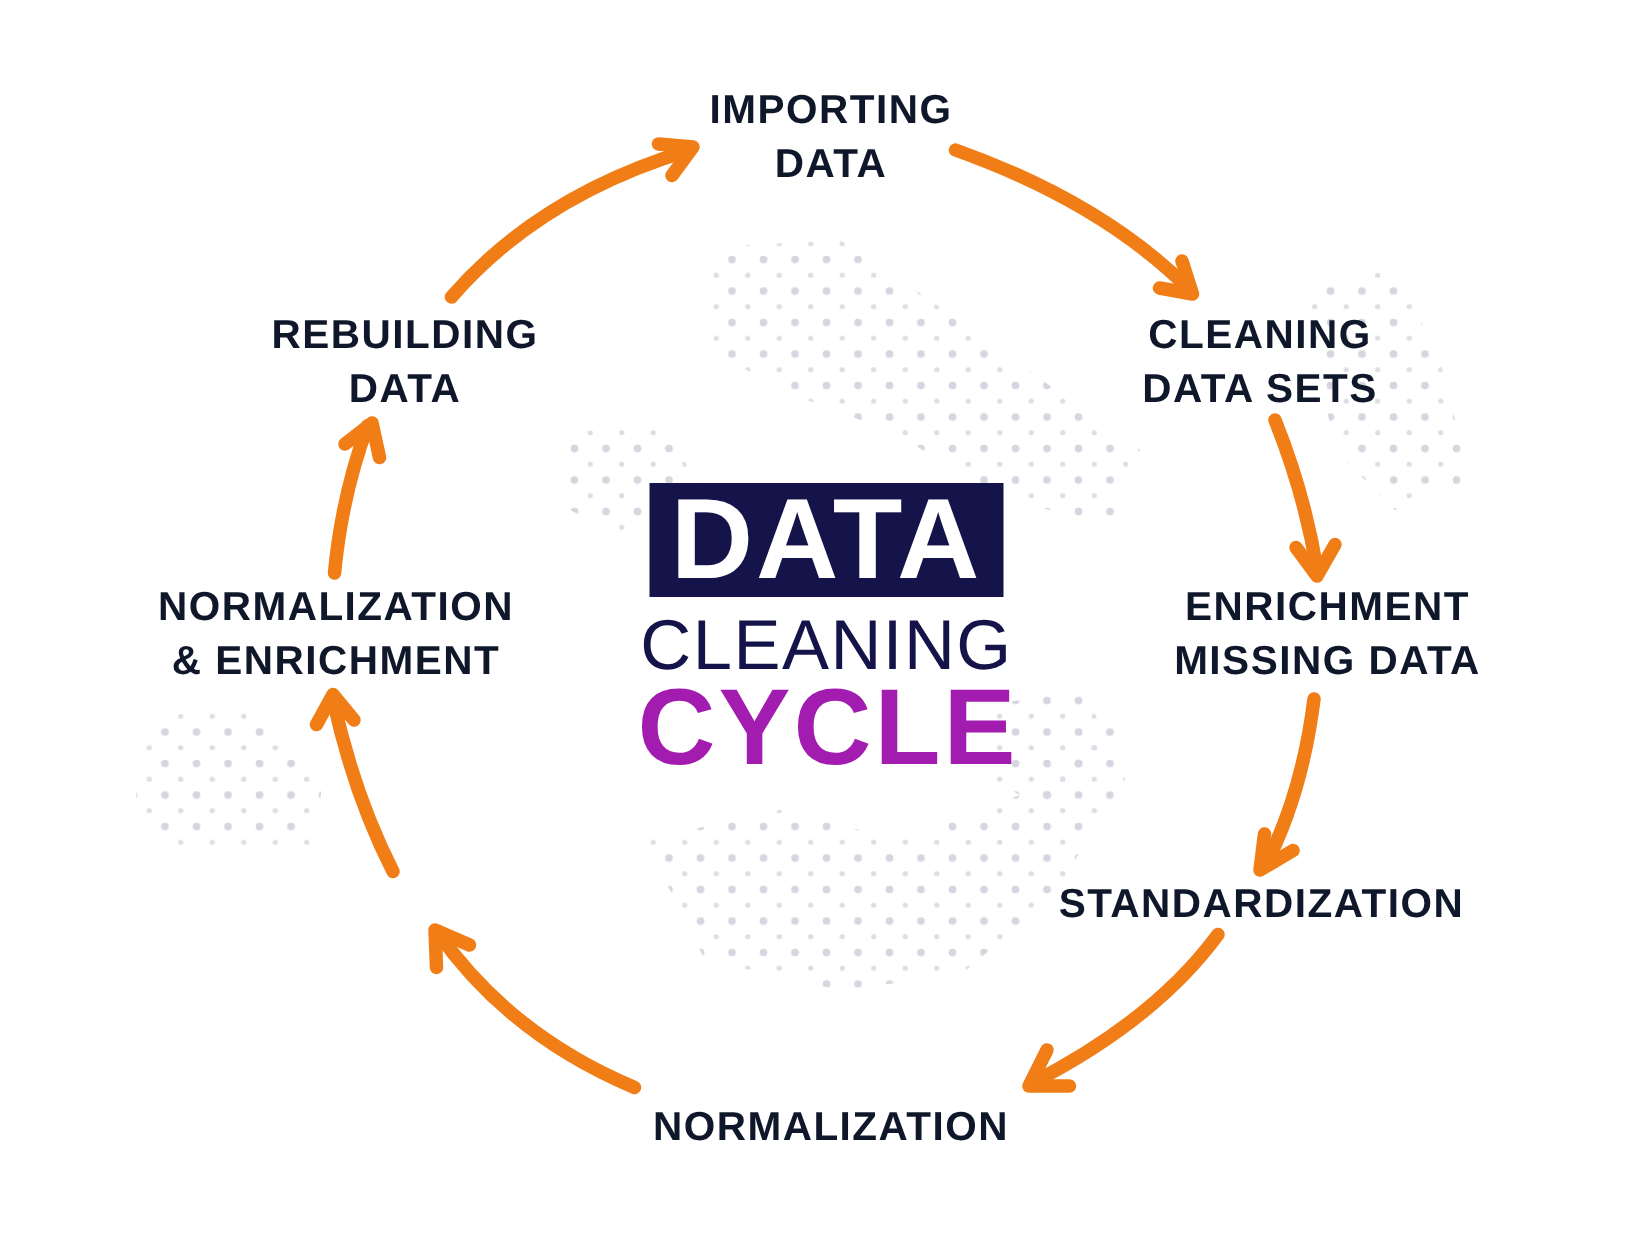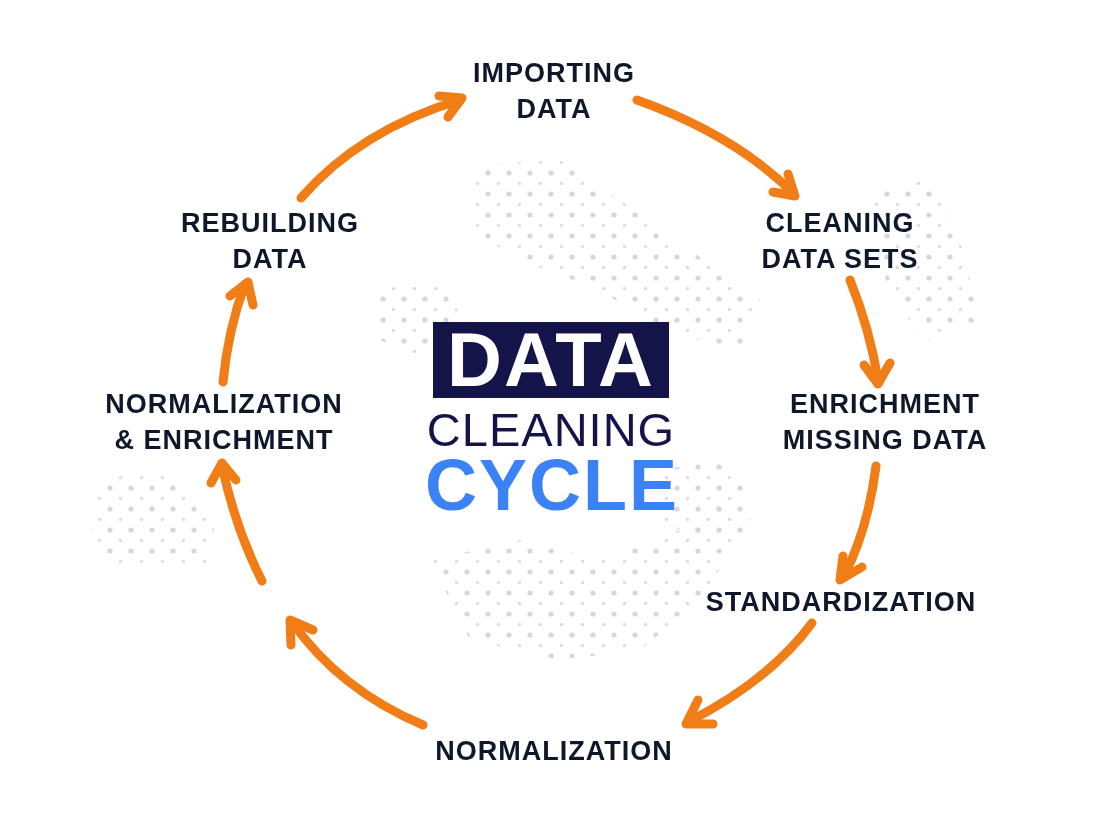--- a/index.html
+++ b/index.html
@@ -20,21 +20,21 @@
     .title-data {
       position: absolute; left: 433px; top: 320px; width: 236px; text-align: center;
       color: #ffffff; font-weight: 700; font-size: 76px; line-height: 80px; letter-spacing: 2px;
     }
     .title-cleaning {
       position: absolute; left: 425px; top: 403px; width: 252px; text-align: center;
       color: #15144a; font-weight: 400; font-size: 47px; line-height: 54px; letter-spacing: 1px;
     }
     .title-cycle {
       position: absolute; left: 425px; top: 448px; width: 252px; text-align: center;
-      color: #3b82f6; font-weight: 700; font-size: 72px; line-height: 74px; letter-spacing: 2px;
+      color: #a21caf; font-weight: 700; font-size: 72px; line-height: 74px; letter-spacing: 2px;
     }
   </style>
 </head>
 <body>
 
 <div class="canvas">
 
   <svg class="layer" width="1100" height="825">
     <defs>
       <pattern id="dots" x="0" y="0" width="21" height="21" patternUnits="userSpaceOnUse">

